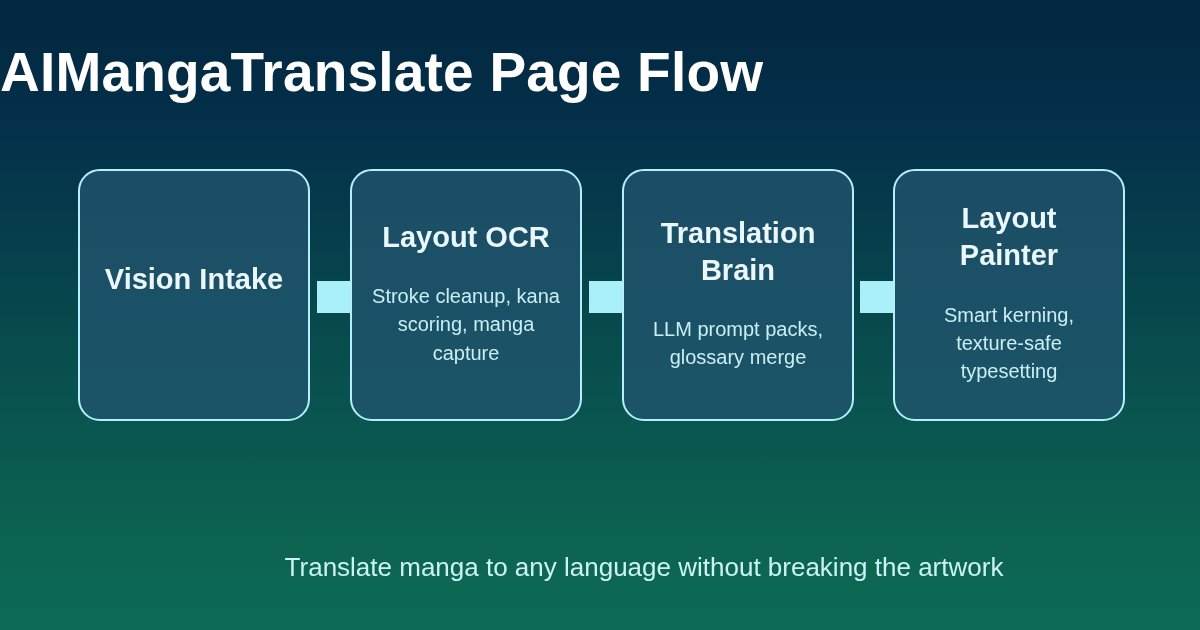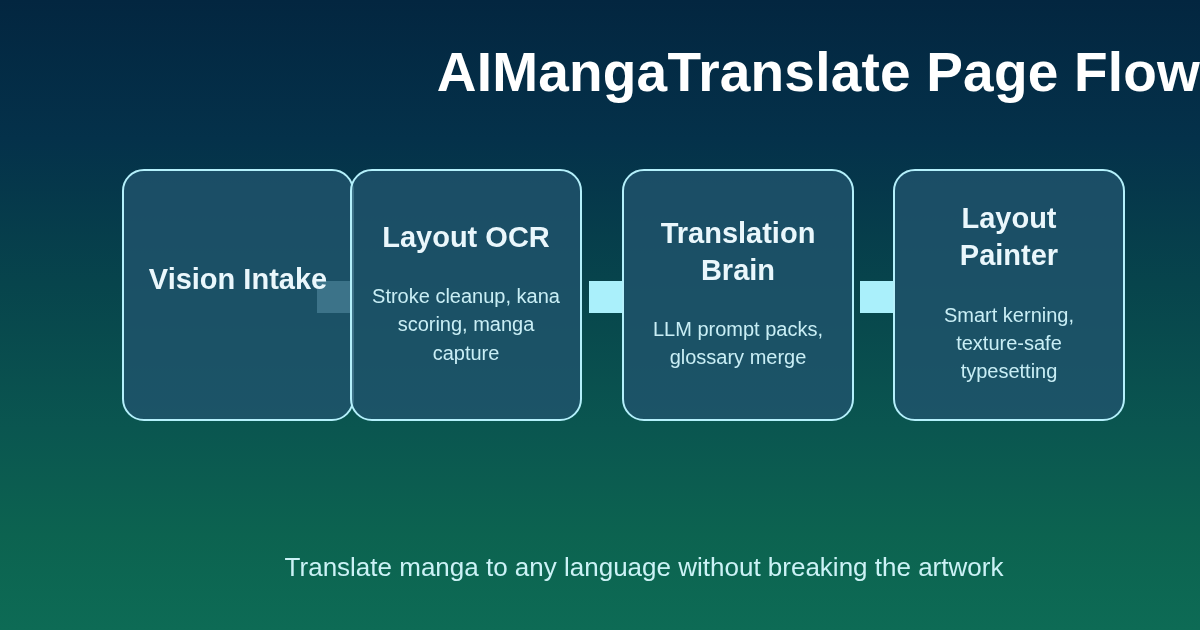--- a/index.html
+++ b/index.html
@@ -29,21 +29,21 @@
     box-sizing: border-box;
     overflow: hidden;
   }
 
   
   #slide-title {
     position: absolute;
     left: 0;
     top: 44px;
     width: 1200px;
-    text-align: right;
+    text-align: left;
     font-size: 55px;
     font-weight: bold;
     color: #ffffff;
     letter-spacing: 0.2px;
     line-height: 1.05;
     white-space: nowrap;
   }
 
   
   #flow-row {
@@ -62,21 +62,21 @@
     box-sizing: border-box;
     border: 2px solid #b4f0fb;
     border-radius: 22px;
     background: rgba(33, 84, 109, 0.80);
     display: flex;
     flex-direction: column;
     align-items: center;
     justify-content: center;
     padding: 10px 14px 14px 14px;
   }
-  .flow-card.c0 { left: 0px; margin-left: 44px; }
+  .flow-card.c0 { left: 0px; }
   .flow-card.c1 { left: 272px; }
   .flow-card.c2 { left: 544px; }
   .flow-card.c3 { left: 815px; }
 
   .card-title {
     font-size: 29px;
     font-weight: bold;
     color: #eaf7fc;
     text-align: center;
     line-height: 1.28;

